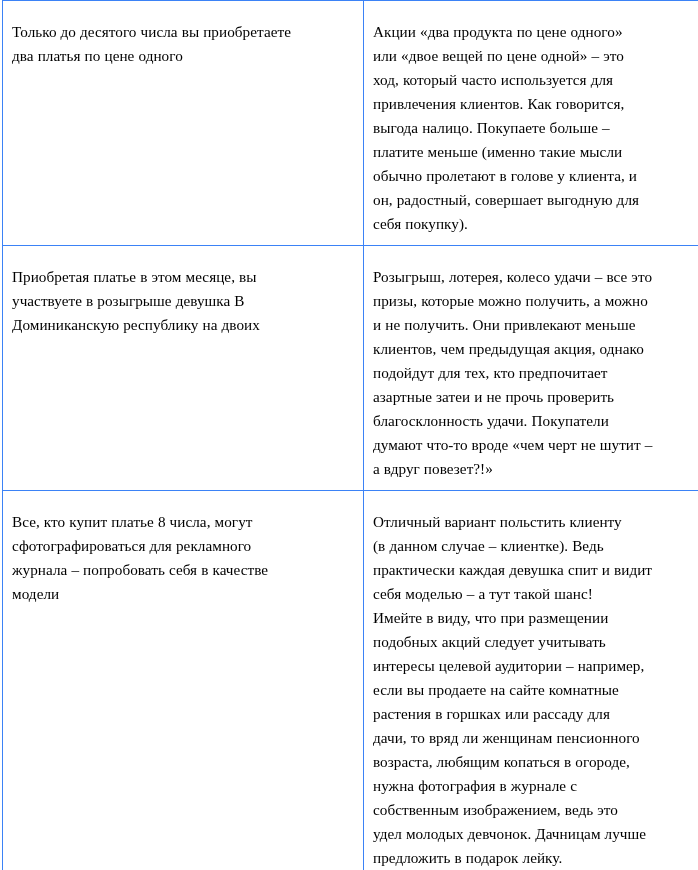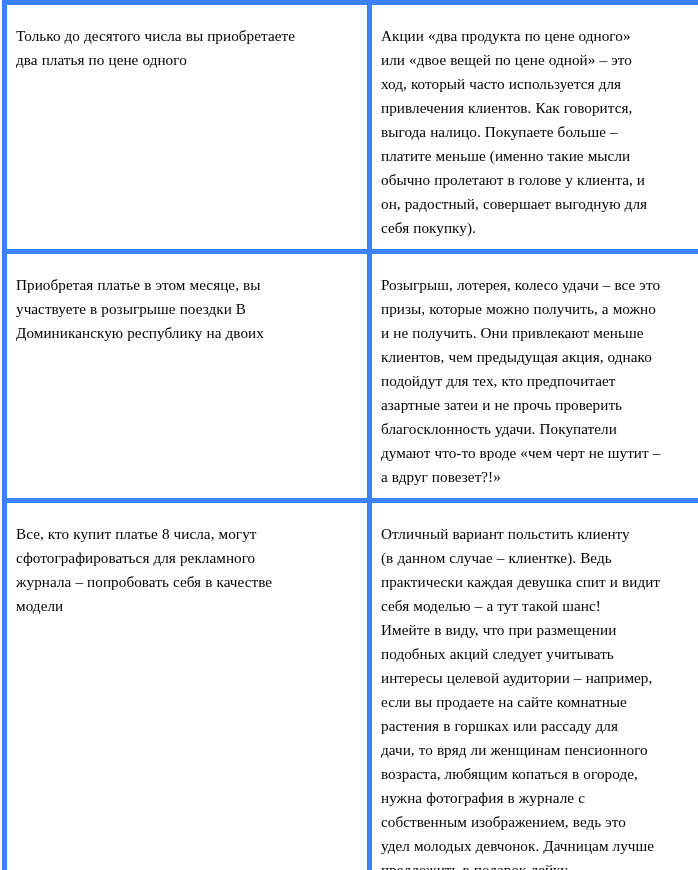--- a/index.html
+++ b/index.html
@@ -23,21 +23,21 @@
   }
   table.promo-table {
     position: absolute;
     left: 2px;
     top: 0px;
     width: 690px;
     border-collapse: collapse;
     table-layout: fixed;
   }
   table.promo-table td {
-    border: 5px solid #3b82f6;
+    border: 1px solid #3b82f6;
     vertical-align: top;
     padding: 19px 9px 9px 9px;
     font-size: 15.2px;
     line-height: 24px;
     text-align: left;
     letter-spacing: 0.05px;
   }
   td.col-offer {
     width: 342px;
   }
@@ -73,21 +73,21 @@
 выгода налицо. Покупаете больше –
 платите меньше (именно такие мысли
 обычно пролетают в голове у клиента, и
 он, радостный, совершает выгодную для
 себя покупку).</span>
         </td>
       </tr>
       <tr class="row-2">
         <td class="col-offer">
           <span class="cell-text">Приобретая платье в этом месяце, вы
-участвуете в розыгрыше поездки В
+участвуете в розыгрыше девушка В
 Доминиканскую республику на двоих</span>
         </td>
         <td class="col-comment">
           <span class="cell-text">Розыгрыш, лотерея, колесо удачи – все это
 призы, которые можно получить, а можно
 и не получить. Они привлекают меньше
 клиентов, чем предыдущая акция, однако
 подойдут для тех, кто предпочитает
 азартные затеи и не прочь проверить
 благосклонность удачи. Покупатели

